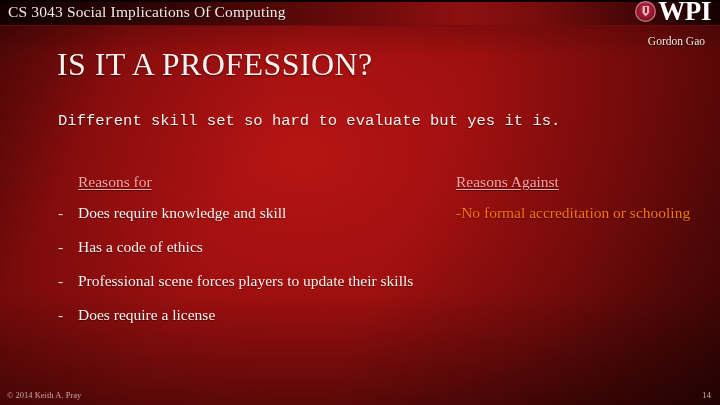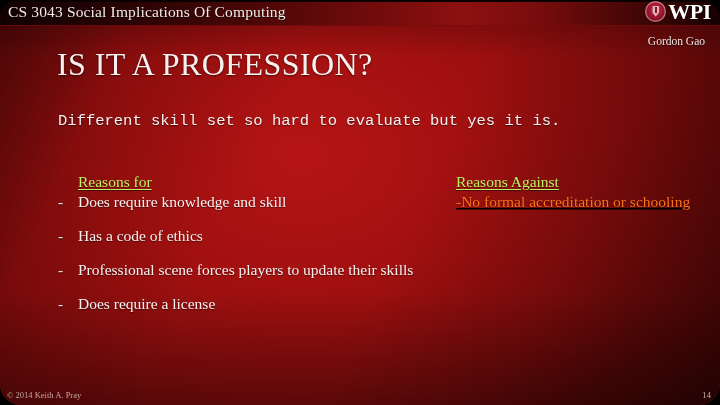--- a/index.html
+++ b/index.html
@@ -7,21 +7,20 @@
     padding: 0;
     background: #000;
   }
   #slide {
     position: relative;
     width: 720px;
     height: 405px;
     overflow: hidden;
     font-family: "Liberation Serif", "DejaVu Serif", serif;
     background: #6b0b0b;
-    border-radius: 21px;
   }
   
   #bg-base {
     position: absolute;
     inset: 0;
     background:
       radial-gradient(ellipse 115% 150% at 42% 38%,
         #b51414 0%,
         #a21010 22%,
         #8c0d0d 40%,
@@ -123,21 +122,21 @@
   #wpi-seal::after {
     content: "";
     position: absolute;
     left: 50%; top: 30%;
     transform: translateX(-50%);
     width: 2px;
     height: 6px;
     background: #8d1226;
   }
   #wpi-wordmark {
-    font-size: 22px;
+    font-size: 27px;
     line-height: 21px;
     font-weight: bold;
     color: #ffffff;
     letter-spacing: -0.4px;
     font-family: "Liberation Serif", "DejaVu Serif", serif;
     text-shadow: 0 1px 1px rgba(0,0,0,0.6);
   }
 
   
   #author {
@@ -180,30 +179,29 @@
     position: absolute;
     left: 58px;
     top: 172px;
     width: 400px;
   }
   #col-right {
     position: absolute;
     left: 456px;
     top: 172px;
     width: 250px;
-    text-decoration: underline;
   }
   .col-heading {
     font-size: 15.5px;
     line-height: 20px;
-    color: #bef264;
+    color: #fca5a5;
     text-decoration: underline;
     text-underline-offset: 2px;
     text-shadow: 0 1px 1px rgba(0,0,0,0.5);
-    margin: 0 0 0 0;
+    margin: 0 0 11px 0;
     display: inline-block;
   }
   #col-left .col-heading { margin-left: 20px; }
 
   .bullet-row {
     display: flex;
     align-items: flex-start;
     margin-bottom: 14px;
     font-size: 15.5px;
     line-height: 20px;

